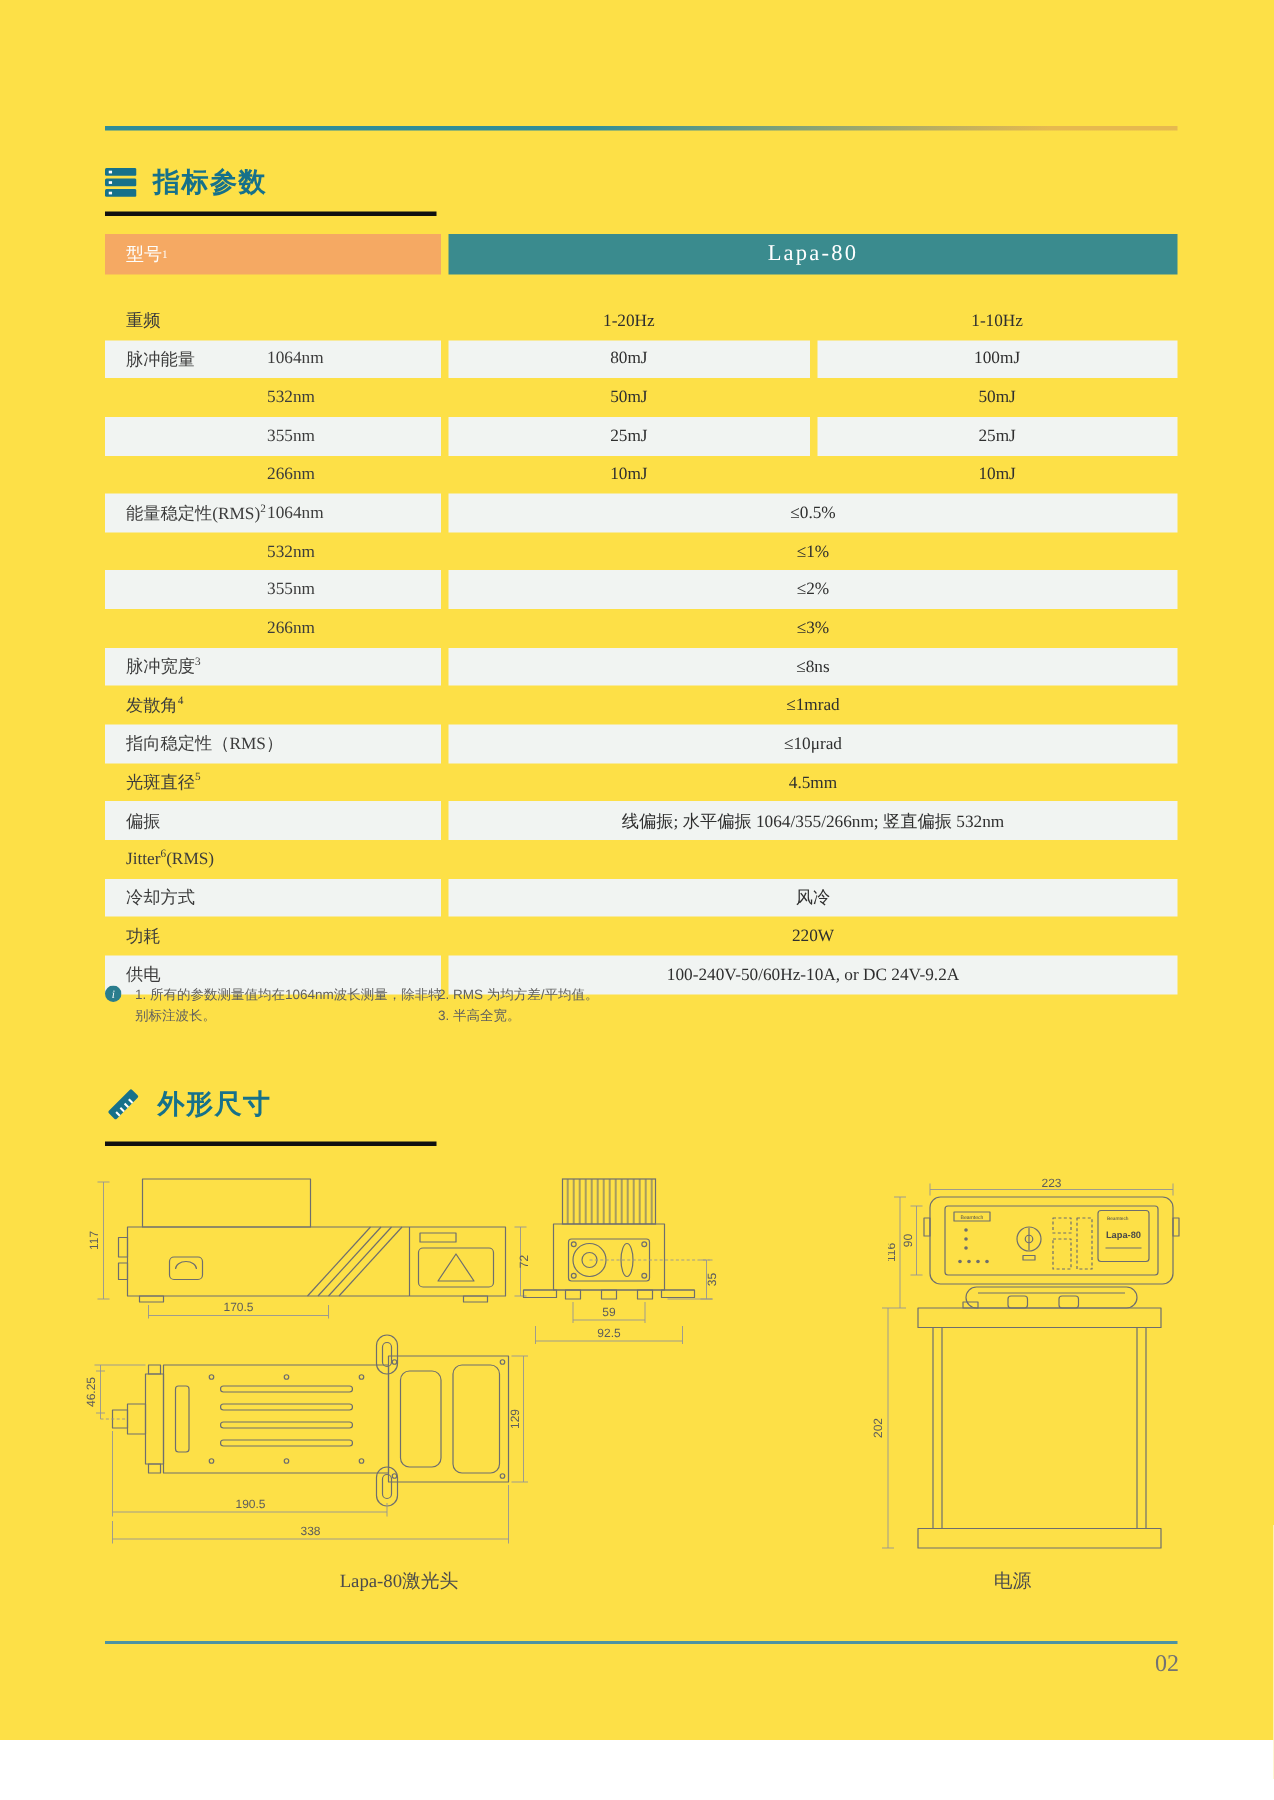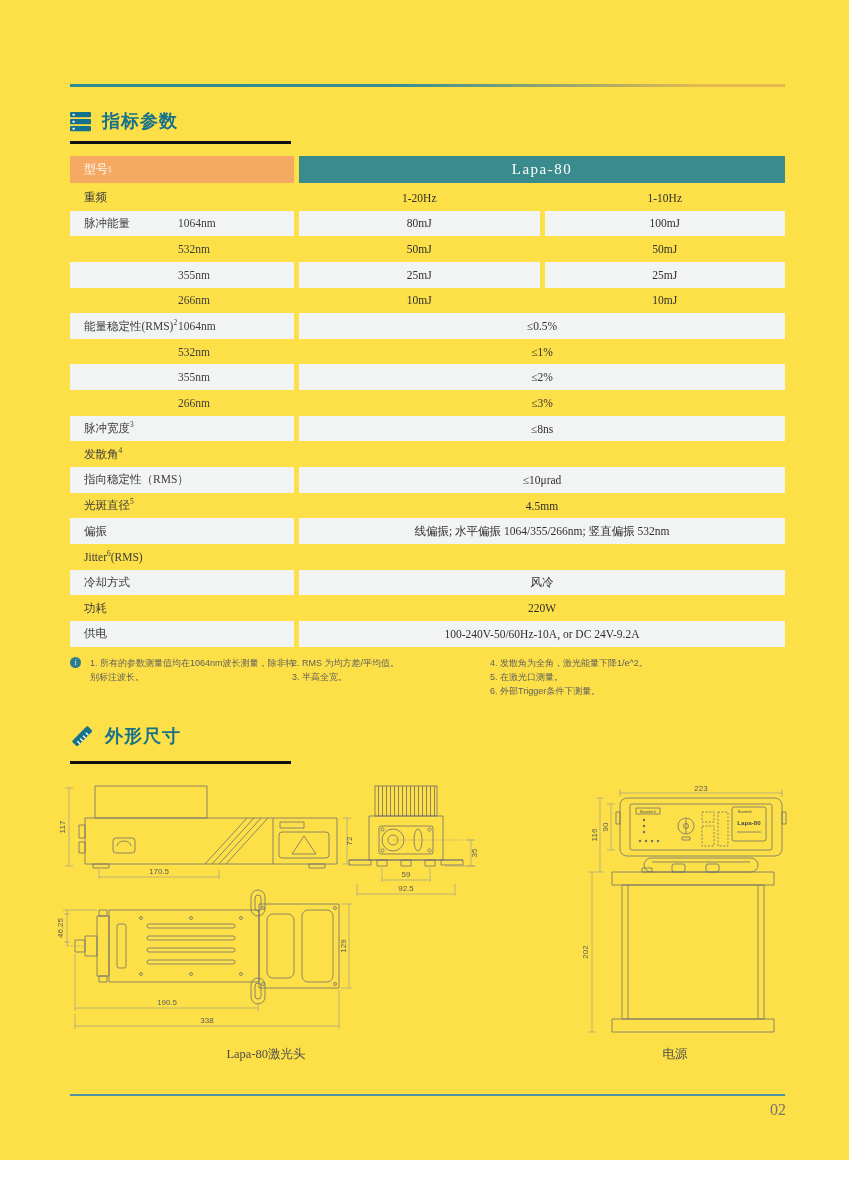--- a/index.html
+++ b/index.html
@@ -11,21 +11,21 @@
   .topbar { position:absolute; left:70px; top:84px; width:715px; height:3px;
             background:linear-gradient(90deg,#2e8c98 0%,#318e97 45%,#e6b94f 88%,#e6b94f 100%); }
 
   .section-head { position:absolute; display:flex; align-items:center; gap:11px;
                   font-family:"Liberation Sans", sans-serif; }
   .section-head .t { font-size:18px; font-weight:700; color:#16718a; letter-spacing:1px; }
   .underline { position:absolute; left:70px; width:221px; height:3px; background:#101010; }
 
   
   .spec-table { position:absolute; left:70px; top:156px; width:715px; font-size:11.5px; }
-  .thead { display:flex; height:27px; margin-bottom:2px;border-radius:10px; }
+  .thead { display:flex; height:27px; margin-bottom:18px;border-radius:10px; }
   .thead .model { width:224px; margin-right:5px; background:#f5a963; color:#fdfdfb;
                   display:flex; align-items:center; padding-left:14px; font-size:12px; }
   .thead .product { flex:1; background:#3a8b8e; color:#ffffff; display:flex; align-items:center;
                     justify-content:center; font-size:15px; letter-spacing:1.5px; }
   .trow { display:flex; height:25.65px; }
   .label-cell { width:224px; margin-right:5px; position:relative; display:flex; align-items:center;
                 padding-left:14px; }
   .wl { position:absolute; left:108px; }
   .val { flex:1; display:flex; align-items:center; justify-content:center; color:#2f2f2f; }
   .v1 { margin-right:5px; }
@@ -166,20 +166,21 @@
         <span class="wl"></span>
       </div>
       <div class="val v1">≤8ns</div>
 
     </div>
         <div class="trow single">
       <div class="label-cell">
         <span class="plabel"><span>发散角</span><sup>4</sup><span></span></span>
         <span class="wl"></span>
       </div>
+      <div class="val v1">≤1mrad</div>
 
     </div>
         <div class="trow shaded single">
       <div class="label-cell">
         <span class="plabel"><span>指向稳定性（RMS）</span><sup></sup><span></span></span>
         <span class="wl"></span>
       </div>
       <div class="val v1">≤10μrad</div>
 
     </div>
@@ -237,25 +238,20 @@
     <svg class="info-badge" viewBox="0 0 11 11">
       <circle cx="5.5" cy="5.5" r="5.5" fill="#2a7d8d"></circle>
       <text x="5.5" y="8.2" text-anchor="middle" font-size="7.5" fill="#ffffff" font-family="Liberation Serif, serif" font-style="italic">i</text>
     </svg>
     <div class="fn-col fn1">
       <div>1. 所有的参数测量值均在1064nm波长测量，除非特别标注波长。</div>
     </div>
     <div class="fn-col fn2">
       <div>2. RMS 为均方差/平均值。</div>
       <div>3. 半高全宽。</div>
-    </div>
-    <div class="fn-col fn3">
-      <div>4. 发散角为全角，激光能量下降1/e^2。</div>
-      <div>5. 在激光口测量。</div>
-      <div>6. 外部Trigger条件下测量。</div>
     </div>
   </div>
 
   <div class="section-head" style="left:70px; top:724px;">
     <svg width="24" height="24" viewBox="0 0 24 24">
       <g transform="rotate(-45 12 12)">
         <rect x="1" y="8.5" width="22" height="7.5" rx="1.2" fill="#16718a"></rect>
         <line x1="5" y1="16" x2="5" y2="12.5" stroke="#ffffff" stroke-width="1.4"></line>
         <line x1="9" y1="16" x2="9" y2="12.5" stroke="#ffffff" stroke-width="1.4"></line>
         <line x1="13" y1="16" x2="13" y2="12.5" stroke="#ffffff" stroke-width="1.4"></line>

